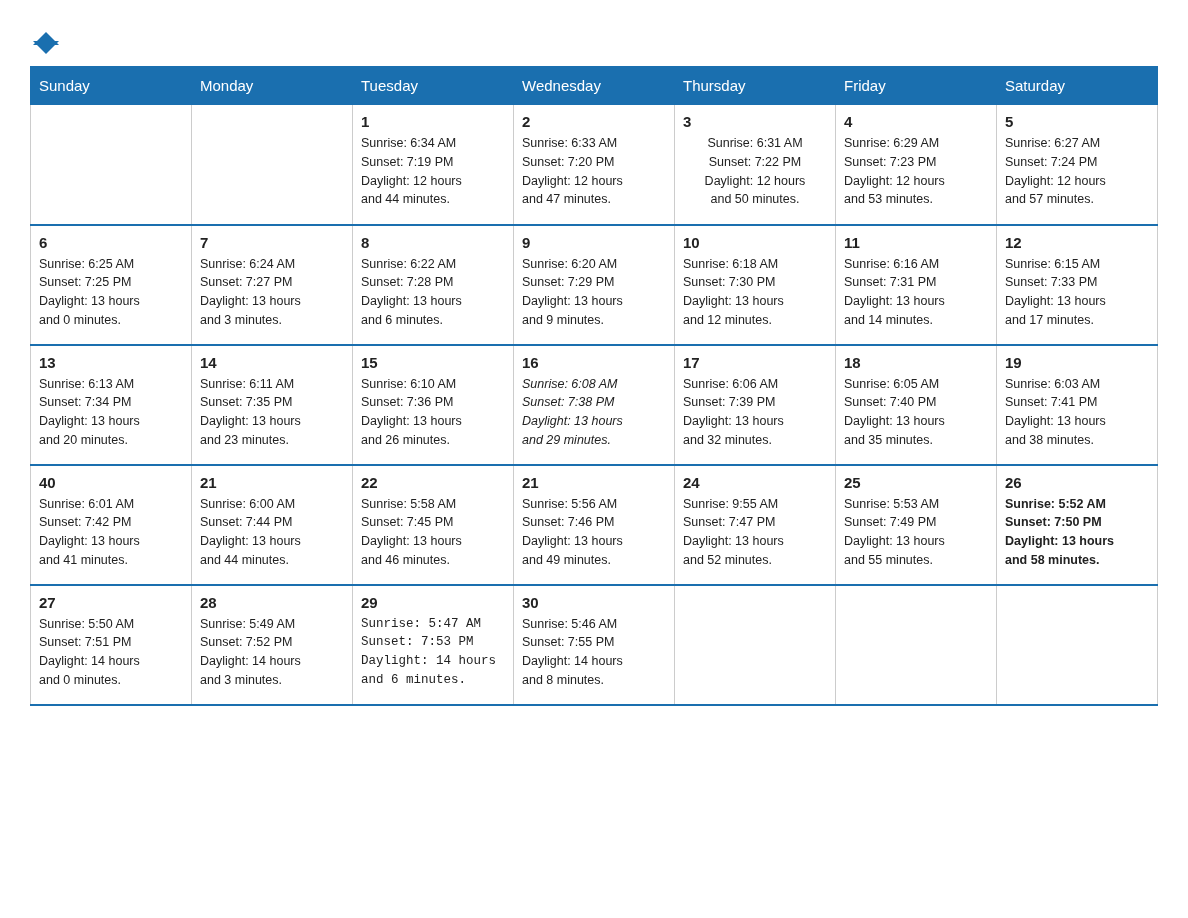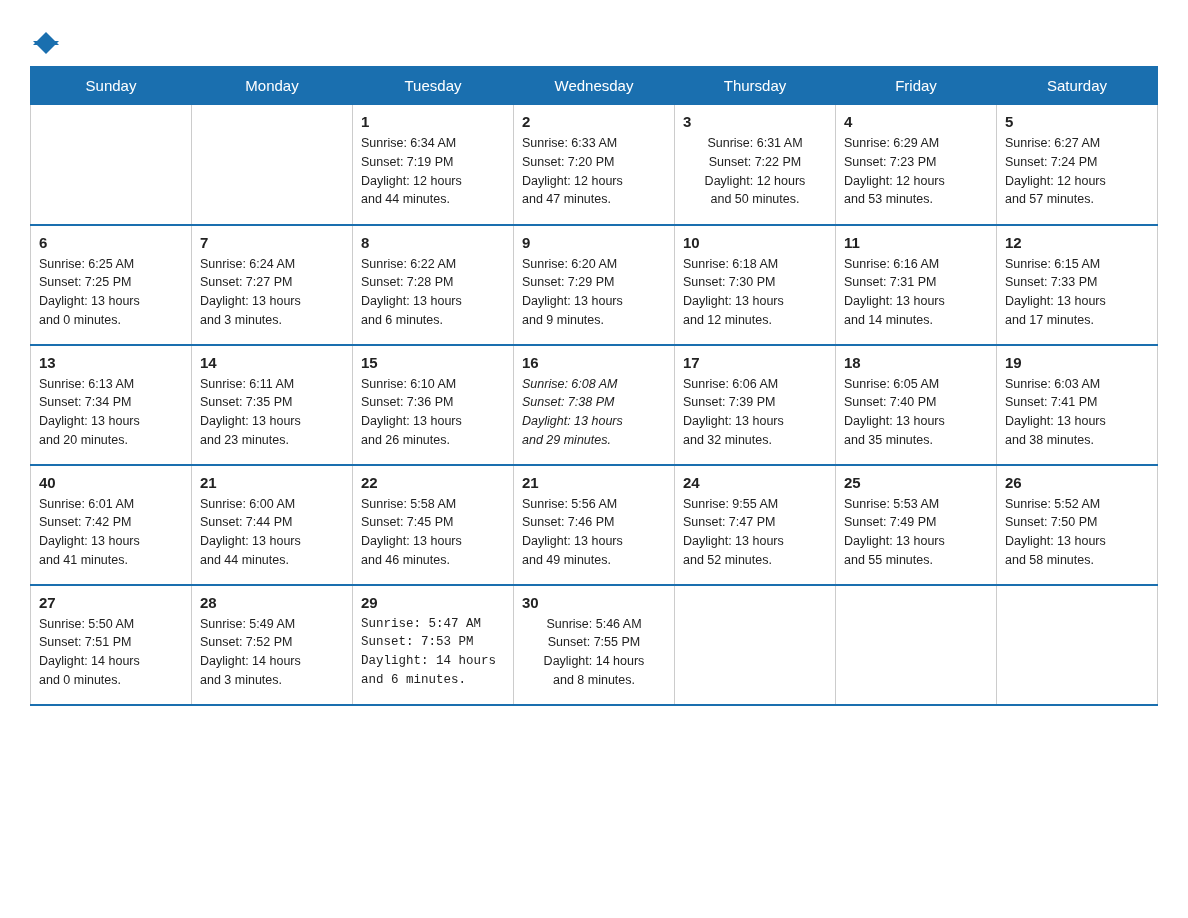--- a/index.html
+++ b/index.html
@@ -50,21 +50,21 @@
       table-layout: fixed;
     }
     thead tr {
       background-color: #1a6faf;
     }
     thead th {
       color: #fff;
       font-size: 15px;
       font-weight: normal;
       padding: 10px 8px;
-      text-align: center;
+      text-align: left;
       border: 1px solid #1a6faf;
     }
     tbody td {
       vertical-align: top;
       padding: 8px;
       border: 1px solid #ccc;
       font-size: 13px;
       color: #222;
       min-height: 100px;
       height: 120px;
@@ -304,21 +304,21 @@
         </td>
         <td>
           <span class="day-num">25</span>
           <div class="day-detail" style="white-space: pre-line;">Sunrise: 5:53 AM
 Sunset: 7:49 PM
 Daylight: 13 hours
 and 55 minutes.</div>
         </td>
         <td>
           <span class="day-num">26</span>
-          <div class="day-detail" style="white-space: pre-line;">Sunrise: 5:52 AM
+          <div class="day-detail" style="white-space: pre-line; font-weight: bold;">Sunrise: 5:52 AM
 Sunset: 7:50 PM
 Daylight: 13 hours
 and 58 minutes.</div>
         </td>
       </tr>
       <tr>
         <td>
           <span class="day-num">27</span>
           <div class="day-detail" style="white-space: pre-line;">Sunrise: 5:50 AM
 Sunset: 7:51 PM
@@ -334,21 +334,21 @@
         </td>
         <td>
           <span class="day-num">29</span>
           <div class="day-detail" style="white-space: pre-line; font-family: Liberation Mono, monospace;">Sunrise: 5:47 AM
 Sunset: 7:53 PM
 Daylight: 14 hours
 and 6 minutes.</div>
         </td>
         <td>
           <span class="day-num">30</span>
-          <div class="day-detail" style="white-space: pre-line; text-align: center;">Sunrise: 5:46 AM
+          <div class="day-detail" style="white-space: pre-line;">Sunrise: 5:46 AM
 Sunset: 7:55 PM
 Daylight: 14 hours
 and 8 minutes.</div>
         </td>
         <td class="empty-cell"></td>
         <td class="empty-cell"></td>
         <td class="empty-cell"></td>
       </tr>
     </tbody>
 </table>

